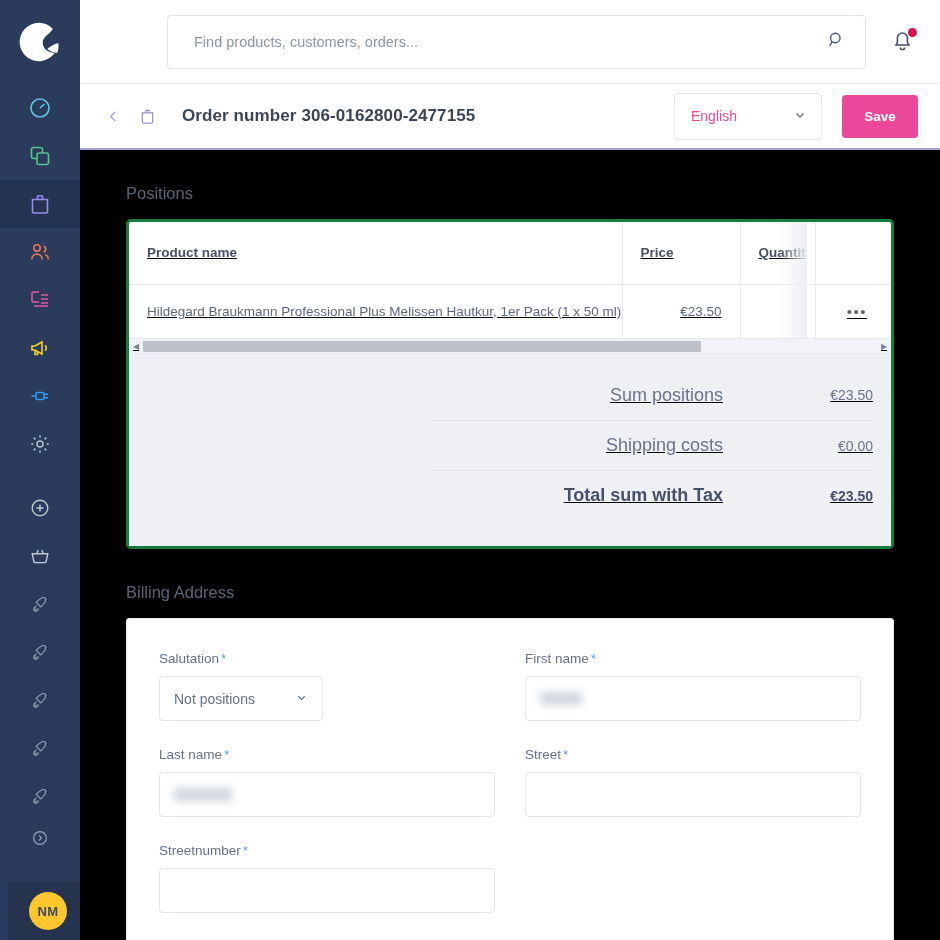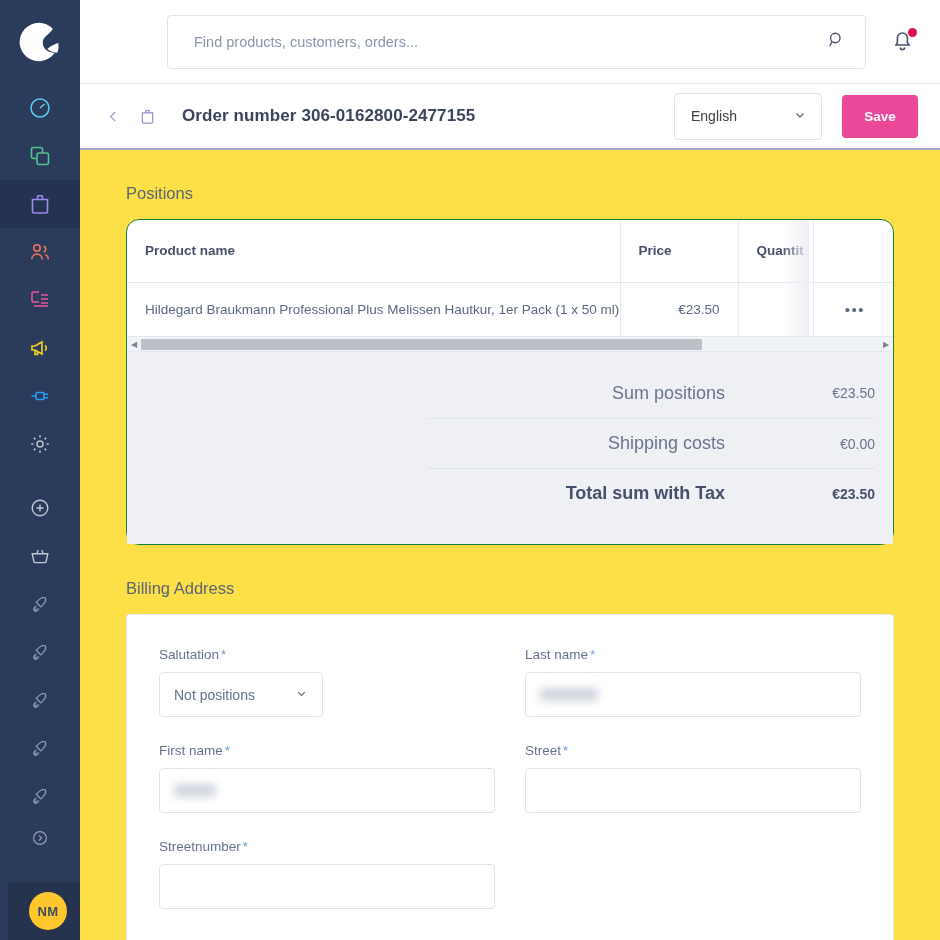--- a/index.html
+++ b/index.html
@@ -86,42 +86,42 @@
   }
   .page-title {
     margin-left: 18px; font-size: 17px; color: #3b4559; font-weight: 600;
     letter-spacing: .1px;
   }
   .sub-right { margin-left: auto; display: flex; align-items: center; gap: 20px; }
   .lang-select {
     width: 148px; height: 47px;
     border: 1px solid #dfe3ea; border-radius: 4px; background: #fff;
     display: flex; align-items: center; padding: 0 14px 0 16px;
-    font-size: 14px; color: #404040; cursor: pointer;
+    font-size: 14px; color: #ec4899; cursor: pointer;
   }
   .lang-select .chev { margin-left: auto; }
   .save-btn {
     width: 76px; height: 43px; border-radius: 4px;
     background: #ec4899; color: #fff; border: none;
     font-size: 13.5px; font-weight: bold;
     font-family: "Liberation Sans", sans-serif;
     cursor: pointer;
   }
 
   .content {
-    flex: 1; overflow: hidden; background: #fde047;
+    flex: 1; overflow: hidden; background: #000000;
     padding: 34px 46px 0 46px;
   }
   .section-title {
     font-size: 16.5px; color: #5a6478; font-weight: 400; margin-bottom: 16px;
   }
 
   
   .card {
-    background: #fff; border: 1px solid #15803d; border-radius: 13px;
+    background: #fff; border: 3px solid #15803d; border-radius: 5px; text-decoration: underline;
   }
   .tbl-viewport { position: relative; overflow: hidden; }
   table.positions { width: 100%; border-collapse: collapse; table-layout: fixed; }
   table.positions th {
     height: 62px; font-size: 13.5px; color: #46506a; font-weight: bold;
     border-bottom: 1px solid #e5e8ee; border-right: 1px solid #e8eaf0;
     padding: 0 18px; text-align: left; white-space: nowrap;
   }
   table.positions td {
     height: 54px; font-size: 13.5px; color: #5c6880;
@@ -445,38 +445,38 @@
               <span class="chev">
                 <svg width="13" height="13" viewBox="0 0 24 24" fill="none" stroke="#5f6b82" stroke-width="2.2">
                   <path d="M6 9.5l6 6 6-6"></path>
                 </svg>
               </span>
             </div>
           </div>
 
           <div class="field">
             <label>
+              <span>First name</span><span class="req">*</span>
+            </label>
+            <div class="input">
+              <span class="redacted r1"></span>
+            </div>
+          </div>
+
+          <div class="field">
+            <label>
               <span>Last name</span><span class="req">*</span>
             </label>
             <div class="input">
               <span class="redacted r2"></span>
             </div>
           </div>
 
           <div class="field">
             <label>
-              <span>First name</span><span class="req">*</span>
-            </label>
-            <div class="input">
-              <span class="redacted r1"></span>
-            </div>
-          </div>
-
-          <div class="field">
-            <label>
               <span>Street</span><span class="req">*</span>
             </label>
             <input class="input" type="text" style="">
           </div>
 
           <div class="field">
             <label>
               <span>Streetnumber</span><span class="req">*</span>
             </label>
             <input class="input" type="text" style="">

